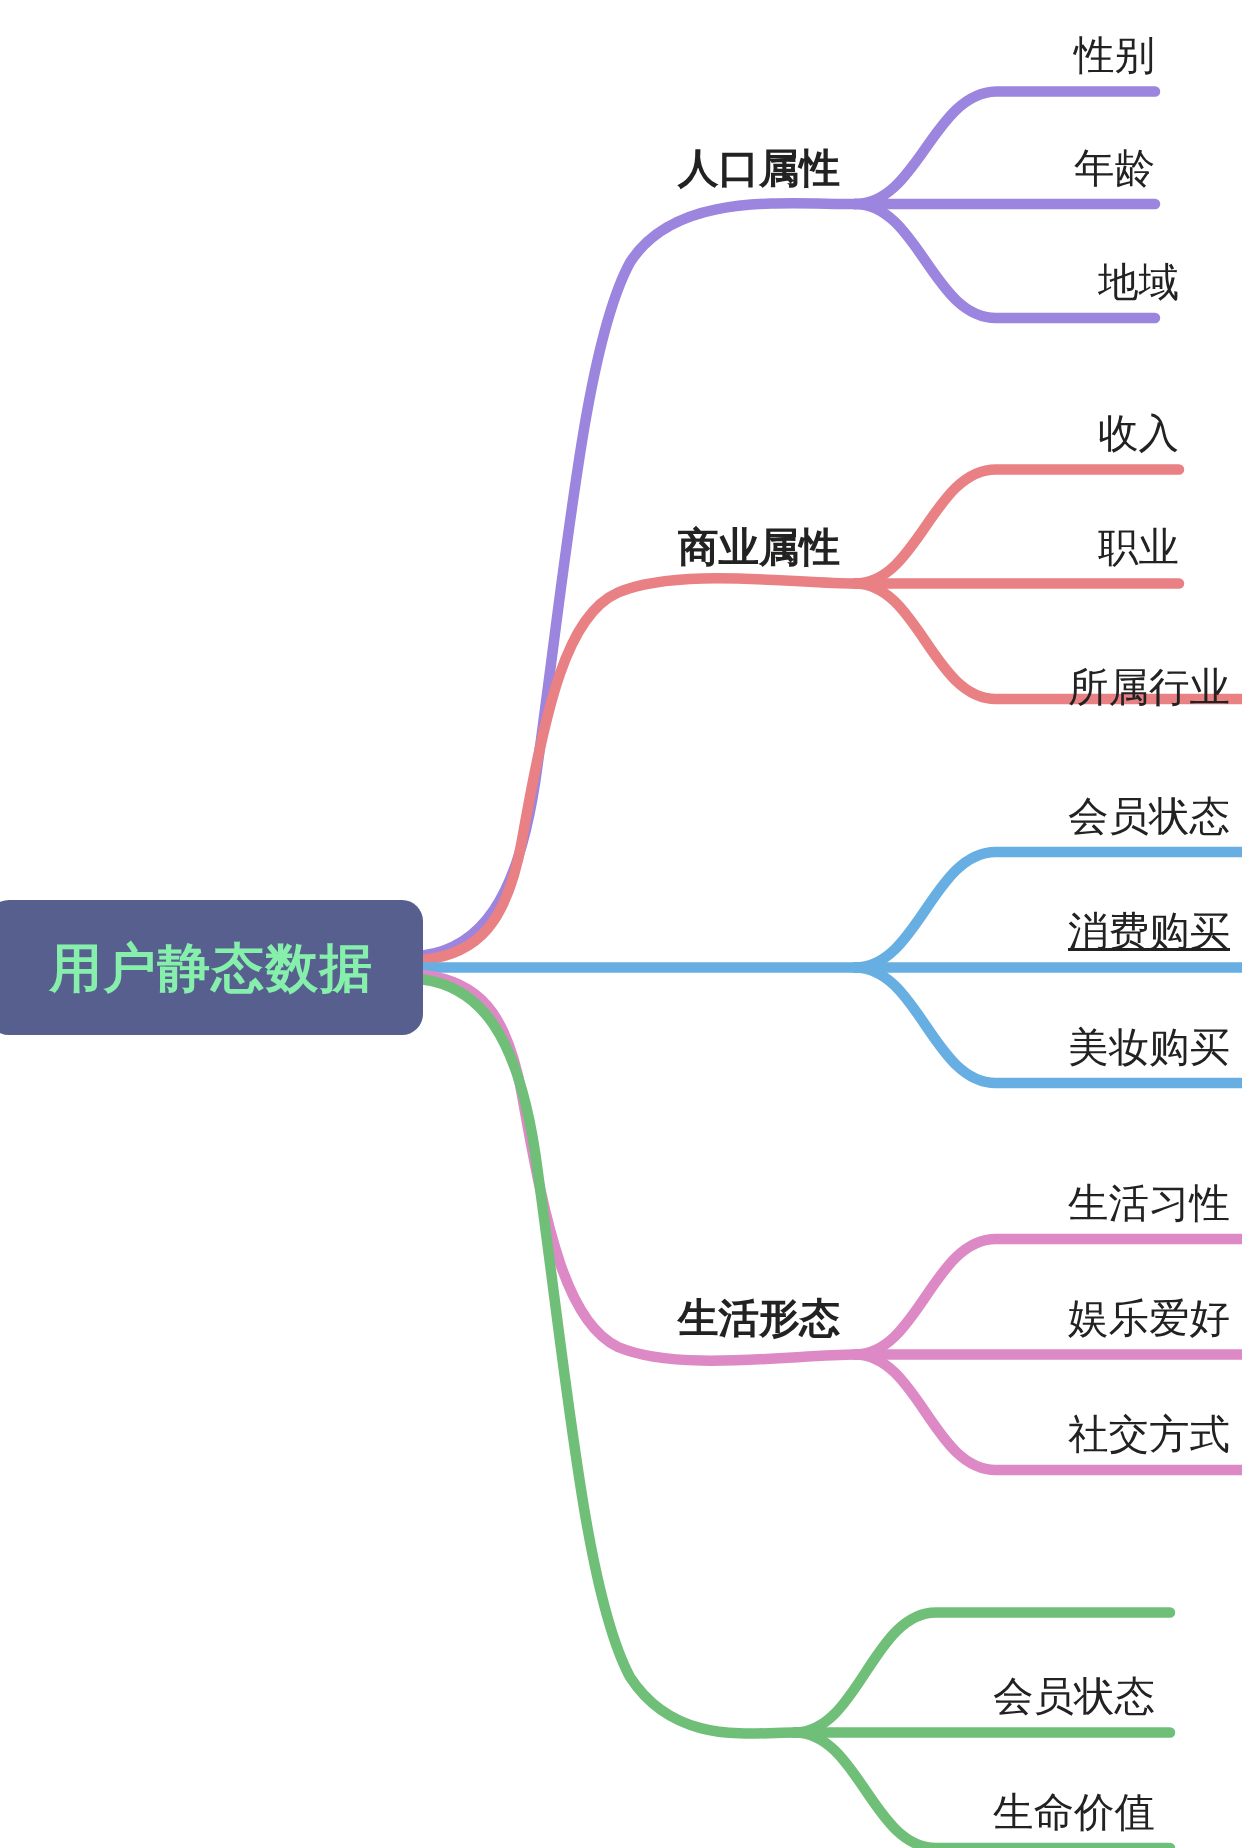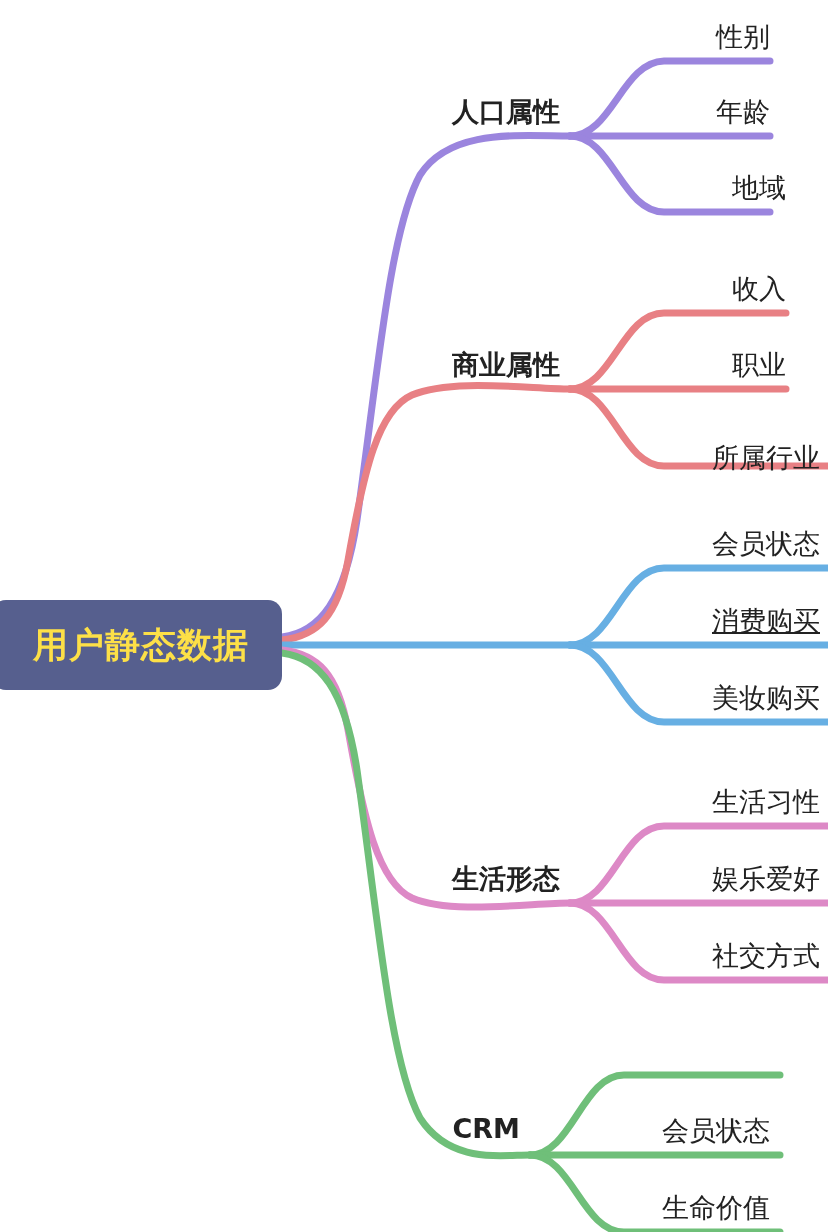--- a/index.html
+++ b/index.html
@@ -106,31 +106,30 @@
     <g>
       <path d="M 282 653 C 320 658 345 690 357 770 C 378 920 390 1062 420 1118 C 450 1164 500 1155 530 1155" fill="none" stroke="#6FBF79" stroke-width="7" stroke-linecap="round"></path>
       <path d="M 530 1155 C 572 1155 582 1075 624 1075 L 780 1075" fill="none" stroke="#6FBF79" stroke-width="7" stroke-linecap="round"></path>
       <path d="M 530 1155 L 780 1155" fill="none" stroke="#6FBF79" stroke-width="7" stroke-linecap="round"></path>
       <path d="M 530 1155 C 572 1155 582 1232 624 1232 L 780 1232" fill="none" stroke="#6FBF79" stroke-width="7" stroke-linecap="round"></path>
     </g>
 
   </svg>
 
   <div class="root-node-box" style="background: rgb(86, 95, 142);">
-    <span class="root-node-label" style="color: #fde047;">用户静态数据</span>
+    <span class="root-node-label" style="color: #86efac;">用户静态数据</span>
   </div>
 
   <div class="branch-label" style="left:410px; top:94px; width:150px;">人口属性</div>
 
   <div class="branch-label" style="left:410px; top:347px; width:150px;">商业属性</div>
 
 
   <div class="branch-label" style="left:410px; top:861px; width:150px;">生活形态</div>
 
-  <div class="branch-label" style="left:370px; top:1113px; width:150px;">CRM</div>
 
   <div class="leaf-label" style="left:520px; top:19px; width:250px;">性别</div>
   <div class="leaf-label" style="left:520px; top:94px; width:250px;">年龄</div>
   <div class="leaf-label" style="left:536px; top:170px; width:250px;">地域</div>
 
   <div class="leaf-label" style="left:536px; top:271px; width:250px;">收入</div>
   <div class="leaf-label" style="left:536px; top:347px; width:250px;">职业</div>
   <div class="leaf-label" style="left:570px; top:424px; width:250px;margin-top:16px;">所属行业</div>
 
   <div class="leaf-label" style="left:570px; top:526px; width:250px;">会员状态</div>

